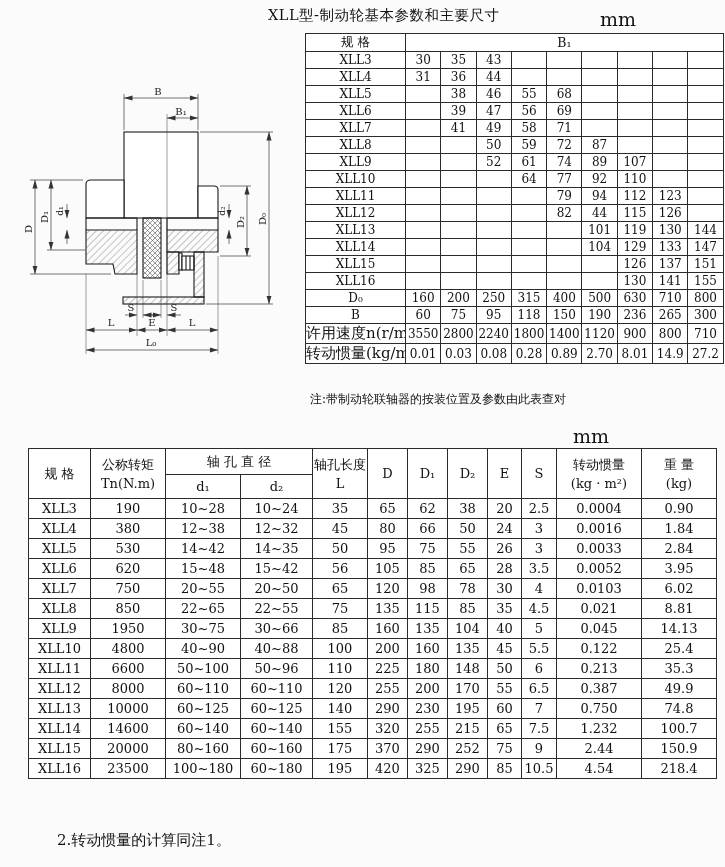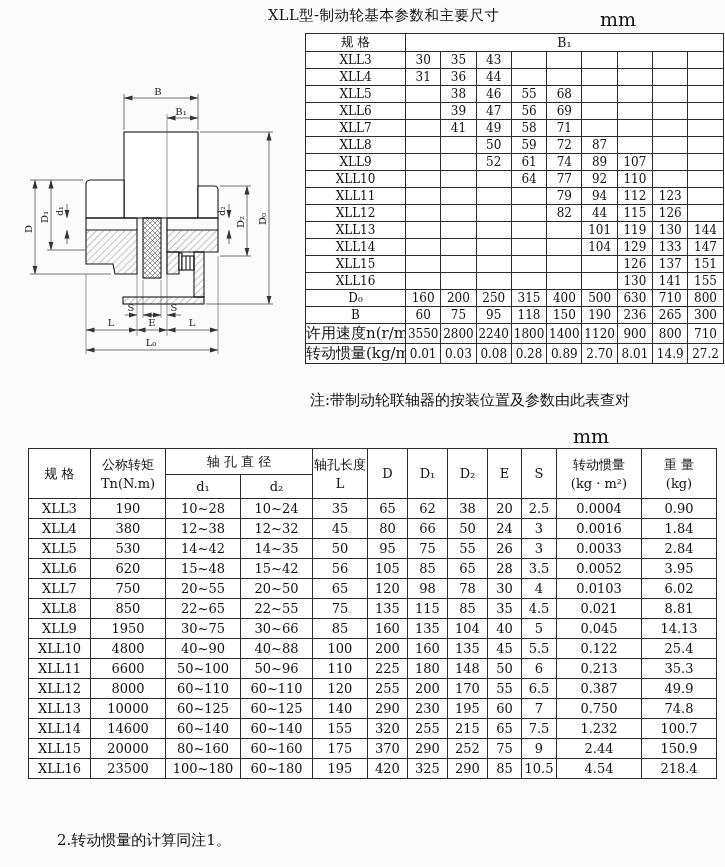--- a/index.html
+++ b/index.html
@@ -6,21 +6,21 @@
   html,body { background:#e9e9e9; }
   .page {
     position:relative; width:725px; height:867px; margin:0 auto;
     background:#fbfbfb; color:#121212;
     font-family:"DejaVu Serif","Liberation Serif",serif;
     overflow:hidden;
   }
   .abs { position:absolute; }
   .title  { font-size:14.5px; letter-spacing:0.5px; white-space:nowrap; }
   .unit   { font-size:19px; }
-  .note1  { font-size:15px; white-space:nowrap; }
+  .note1  { font-size:12px; white-space:nowrap; }
   .noteline { font-size:15px; line-height:22px; white-space:nowrap; }
   .noteline.ind { padding-left:27px;margin-top:32px; }
 
   table.t { border-collapse:collapse; table-layout:fixed; background:#fff; }
   table.t th, table.t td {
     border:1px solid #2b2b2b; text-align:center; vertical-align:middle;
     padding:0; font-weight:normal; white-space:nowrap; overflow:hidden;
   }
   .t1 { width:418px; }
   .t1 th { height:18px; font-size:12.5px; }

